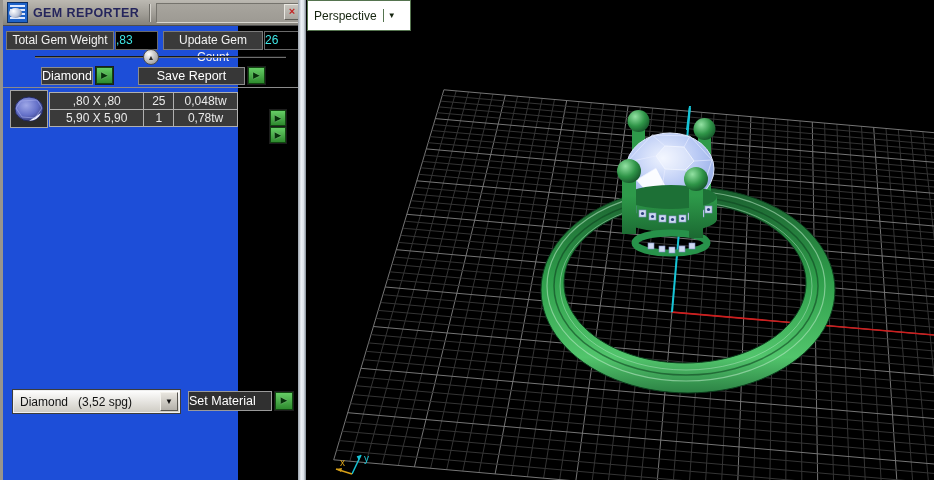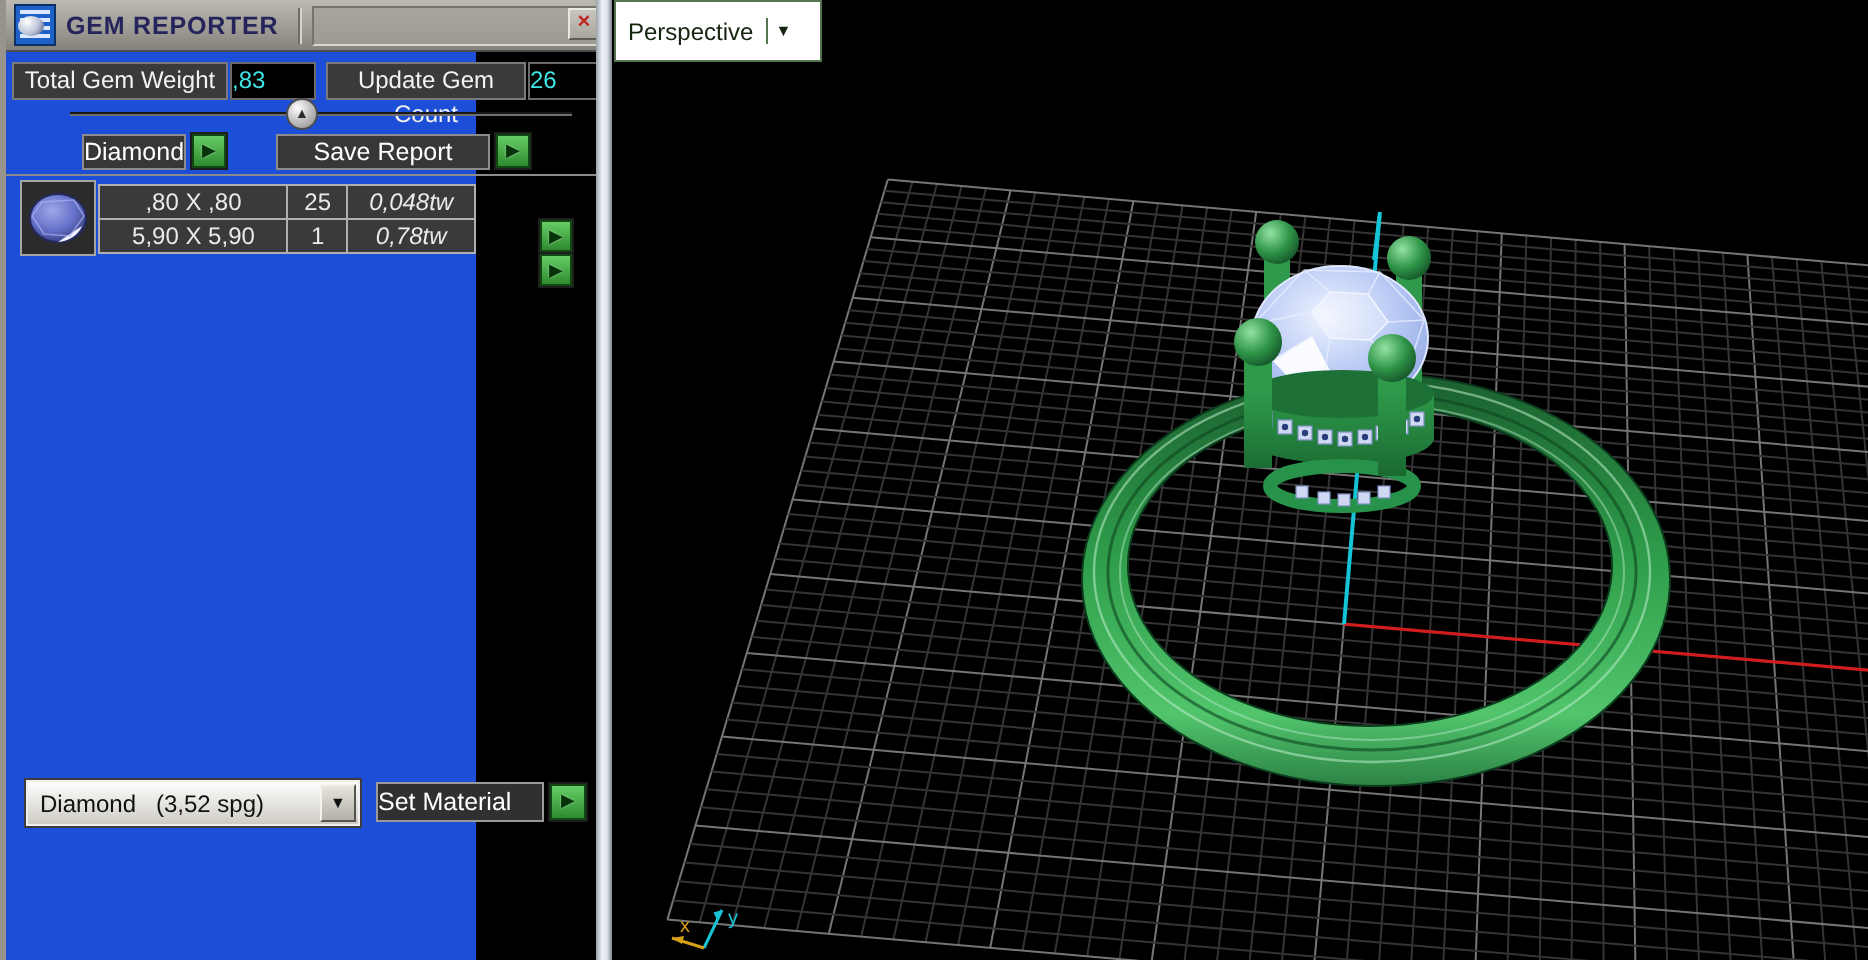--- a/index.html
+++ b/index.html
@@ -42,21 +42,21 @@
     text-align:center; line-height:15px; cursor:pointer; }
   .green-btn .gl { text-shadow:0 0 1px #bdf0bd; }
 
   #panel-sep { left:0; top:87px; width:298px; height:1px; background:#8b8b8b; }
 
   #gem-cell { left:7px; top:90px; width:38px; height:38px; background:#2b2b2b; border:1px solid #a5a5a5; }
 
   #gem-table { left:46px; top:92px; border-collapse:collapse; }
   #gem-table td { border:1px solid #b0b0b0; background:#3a3a3a; color:#eaeaea; font-size:12px;
     height:17px; padding:0 3px; text-align:center; }
-  td.c1 { width:117px; } td.c2 { width:33px; } td.c3 { width:69px;font-style:italic; }
+  td.c1 { width:117px; } td.c2 { width:33px; } td.c3 { width:69px; }
   .row-btn { position:absolute; left:267px; width:16px; height:16px; }
 
   #material-dd { left:10px; top:390px; width:167px; height:23px; background:linear-gradient(#fdfdfd,#cfccc4);
     border:1px solid #efefef; outline:1px solid #3c3c3c; cursor:pointer; }
   #material-dd .txt { position:absolute; left:6px; top:4px; color:#111; font-size:12px; }
   #material-dd .txt2 { position:absolute; left:64px; top:4px; color:#111; font-size:12px; }
   #dd-arrow { position:absolute; right:1px; top:1px; width:18px; height:19px;
     background:linear-gradient(#e8e5de,#b3b0a9); border:1px solid; border-color:#f4f2ec #55534d #55534d #f4f2ec;
     color:#111; font-size:8px; text-align:center; line-height:18px; }
   #setmat-box { left:185px; top:391px; width:84px; height:20px; background:#303030; border:1px solid #9a9a9a;

